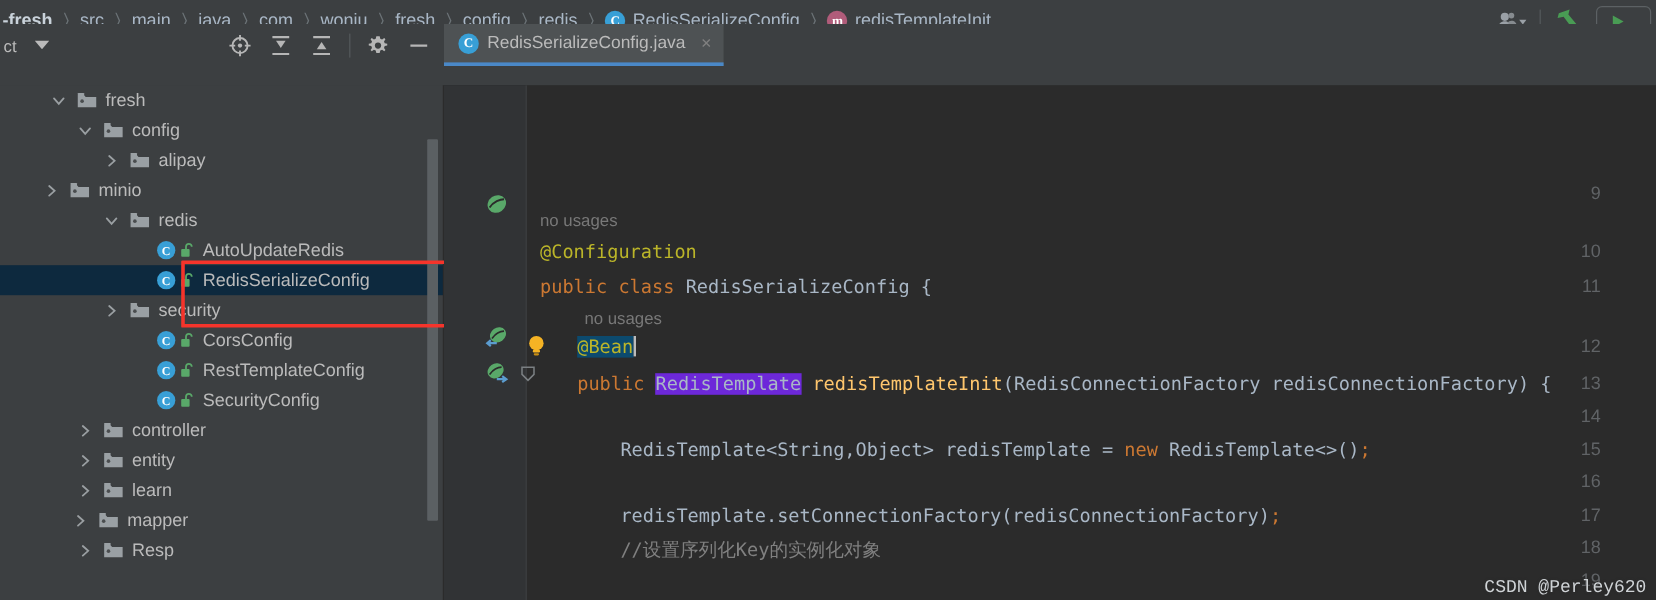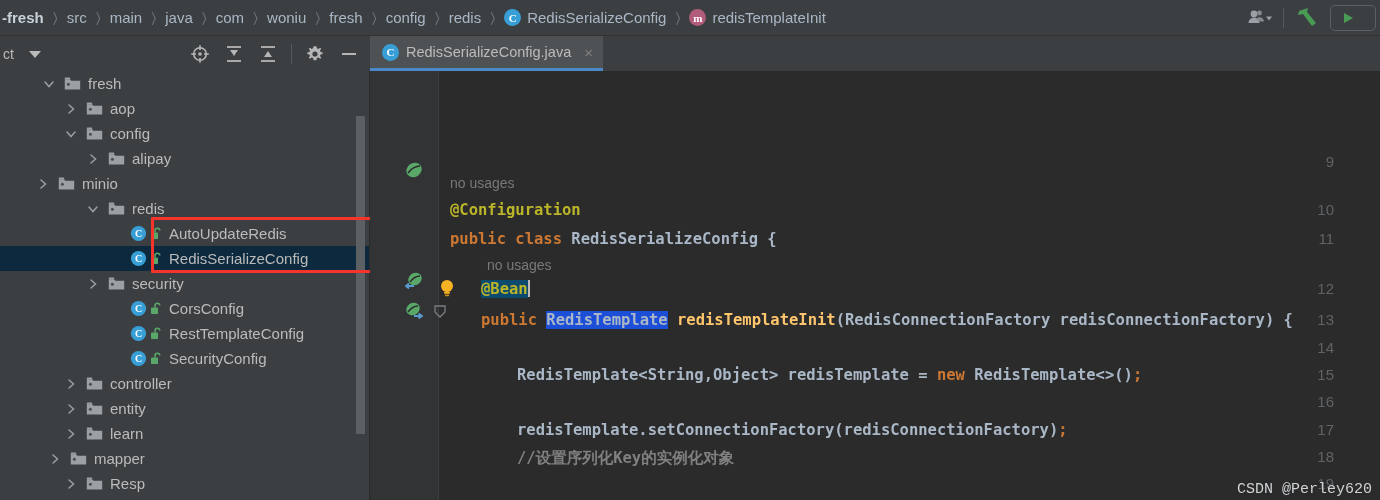--- a/index.html
+++ b/index.html
@@ -47,21 +47,21 @@
     display: flex; align-items: center; justify-content: center;
   }
   .vsep { width: 1px; height: 20px; background: #555a5c; margin: 0 6px; }
   .run-box {
     width: 46px; height: 26px; border: 1px solid #5c6164; border-radius: 5px;
     display: flex; align-items: center; padding-left: 10px; margin-left: 6px;
   }
 
   
   .row2 {
-    position: absolute; top: 36px; left: 0; width: 1216px; height: 35px;
+    position: absolute; top: 20px; left: 0; width: 1216px; height: 35px;
     background: #3c3f41;
     padding-left: 39px;
   }
   .proj-toolbar {
     position: absolute; left: 0; top: 0; width: 370px; height: 35px;
     display: flex; align-items: center;
   }
   .proj-title { color: #bbbbbb; font-size: 14px; padding-left: 3px; }
   .proj-caret { margin-left: 14px; }
   .proj-icons { position: absolute; right: 4px; display: flex; align-items: center; }
@@ -121,34 +121,34 @@
     position: absolute; right: 46px; width: 30px; text-align: right;
     color: #606366; font-size: 15px;
     font-family: "Liberation Sans", sans-serif;
   }
   .gicon { position: absolute; left: 34px; width: 20px; height: 20px; }
   .fold-icon { position: absolute; left: 63px; width: 14px; height: 14px; }
   .code-layer { position: absolute; left: 69px; top: 0; right: 0; height: 429px; }
   .cline {
     position: absolute; left: 11px; white-space: pre;
     font-family: "DejaVu Sans Mono", monospace; font-size: 15.5px;
-    color: #a9b7c6; letter-spacing: 0px; font-weight: bold;
+    color: #a9b7c6; letter-spacing: 0px;
   }
   .hint {
     position: absolute; white-space: pre;
     font-family: "Liberation Sans", sans-serif; font-size: 14px; color: #787878;
   }
   .k { color: #cc7832; }       
   .ann { color: #bbb529; }     
   .typ { color: #a9b7c6; }
   .mth { color: #ffc66d; }     
   .cmt { color: #808080; }     
   .punc { color: #a9b7c6; }
   .semi { color: #cc7832; }
-  .hl-ident { background: #1d4ed8; }
+  .hl-ident { background: #6d28d9; }
   .hl-bean { background: #0c4a6e; }
   .caret {
     display: inline-block; width: 2px; height: 17px; background: #bbbbbb;
     vertical-align: -3px; margin-left: 0px;
   }
   .bulb { position: absolute; left: 80px; }
   .watermark {
     position: absolute; right: 8px; bottom: 2px;
     color: #cfd3d6; font-size: 15px; font-family: Liberation Mono, monospace;
     text-shadow: 0 0 2px #2b2b2b;
@@ -300,35 +300,20 @@
               <path d="M0.8 3.2 h5.2 l1.4 1.6 h8.8 v8.6 h-15.4 z" fill="#9aa0a4"></path>
               <rect x="0.8" y="1.4" width="5.4" height="2" rx="0.6" fill="#9aa0a4"></rect>
               <circle cx="4.4" cy="8.3" r="1.5" fill="#4a4d4f"></circle>
             </svg>
           </span>
           <span class="tlabel">fresh</span>
         </div>
         <div class="tnode" style="padding-left: 64px; height: 25px;">
           <span class="twist">
             <svg width="12" height="12" viewBox="0 0 12 12">
-              <path d="M4 2 L8.5 6 L4 10" fill="none" stroke="#9a9fa2" stroke-width="1.5" stroke-linecap="round"></path>
-            </svg>
-          </span>
-          <span class="ticon" style="margin-left: 8px;">
-            <svg width="17" height="15" viewBox="0 0 17 15">
-              <path d="M0.8 3.2 h5.2 l1.4 1.6 h8.8 v8.6 h-15.4 z" fill="#9aa0a4"></path>
-              <rect x="0.8" y="1.4" width="5.4" height="2" rx="0.6" fill="#9aa0a4"></rect>
-              <circle cx="4.4" cy="8.3" r="1.5" fill="#4a4d4f"></circle>
-            </svg>
-          </span>
-          <span class="tlabel">aop</span>
-        </div>
-        <div class="tnode" style="padding-left: 64px; height: 25px;">
-          <span class="twist">
-            <svg width="12" height="12" viewBox="0 0 12 12">
               <path d="M2 4 L6 8.5 L10 4" fill="none" stroke="#9a9fa2" stroke-width="1.5" stroke-linecap="round"></path>
             </svg>
           </span>
           <span class="ticon" style="margin-left: 8px;">
             <svg width="17" height="15" viewBox="0 0 17 15">
               <path d="M0.8 3.2 h5.2 l1.4 1.6 h8.8 v8.6 h-15.4 z" fill="#9aa0a4"></path>
               <rect x="0.8" y="1.4" width="5.4" height="2" rx="0.6" fill="#9aa0a4"></rect>
               <circle cx="4.4" cy="8.3" r="1.5" fill="#4a4d4f"></circle>
             </svg>
           </span>
@@ -512,21 +497,21 @@
           </span>
           <span class="ticon" style="margin-left: 8px;">
             <svg width="17" height="15" viewBox="0 0 17 15">
               <path d="M0.8 3.2 h5.2 l1.4 1.6 h8.8 v8.6 h-15.4 z" fill="#9aa0a4"></path>
               <rect x="0.8" y="1.4" width="5.4" height="2" rx="0.6" fill="#9aa0a4"></rect>
               <circle cx="4.4" cy="8.3" r="1.5" fill="#4a4d4f"></circle>
             </svg>
           </span>
           <span class="tlabel">learn</span>
         </div>
-        <div class="tnode" style="padding-left: 48px; height: 25px;">
+        <div class="tnode" style="padding-left: 60px; height: 25px;">
           <span class="twist">
             <svg width="12" height="12" viewBox="0 0 12 12">
               <path d="M4 2 L8.5 6 L4 10" fill="none" stroke="#9a9fa2" stroke-width="1.5" stroke-linecap="round"></path>
             </svg>
           </span>
           <span class="ticon" style="margin-left: 8px;">
             <svg width="17" height="15" viewBox="0 0 17 15">
               <path d="M0.8 3.2 h5.2 l1.4 1.6 h8.8 v8.6 h-15.4 z" fill="#9aa0a4"></path>
               <rect x="0.8" y="1.4" width="5.4" height="2" rx="0.6" fill="#9aa0a4"></rect>
               <circle cx="4.4" cy="8.3" r="1.5" fill="#4a4d4f"></circle>

